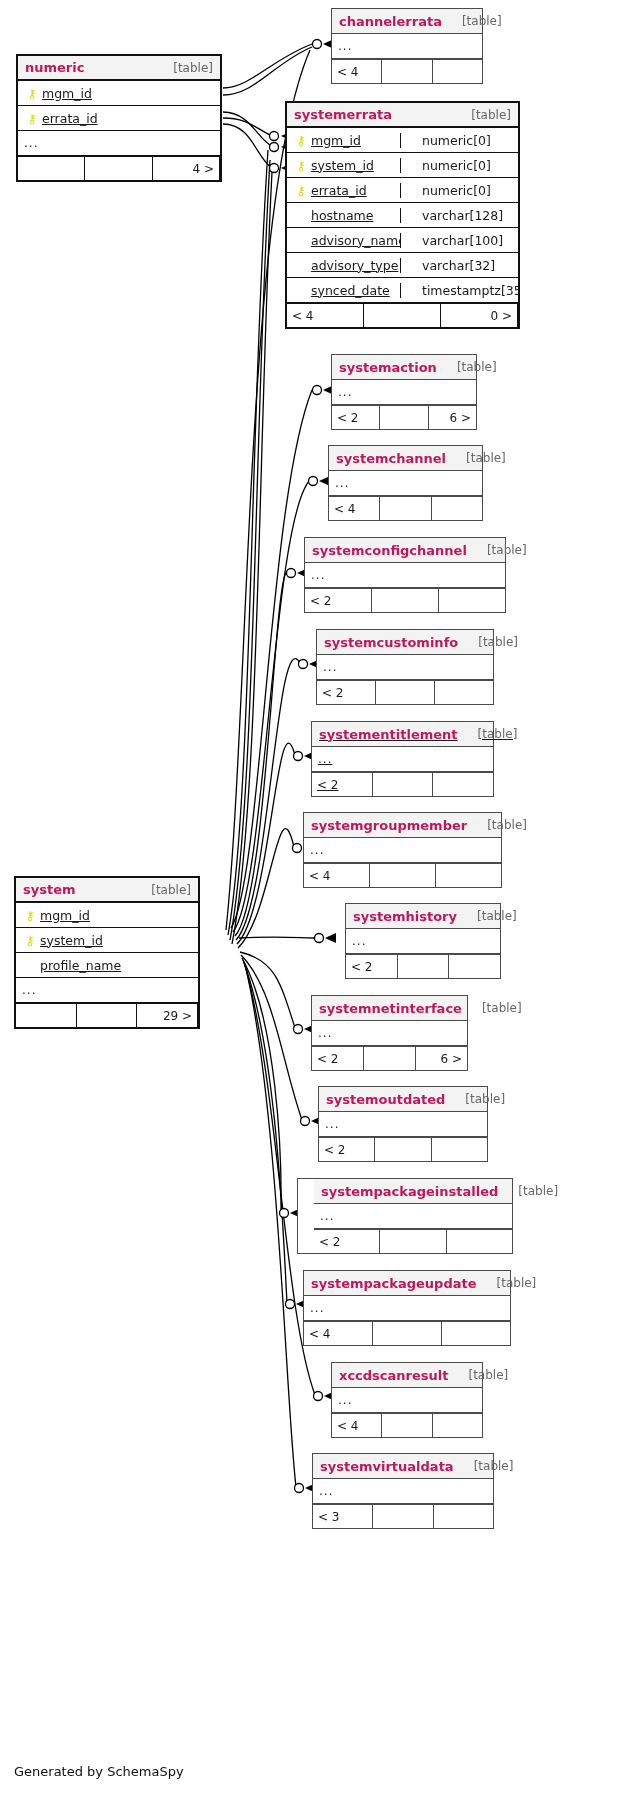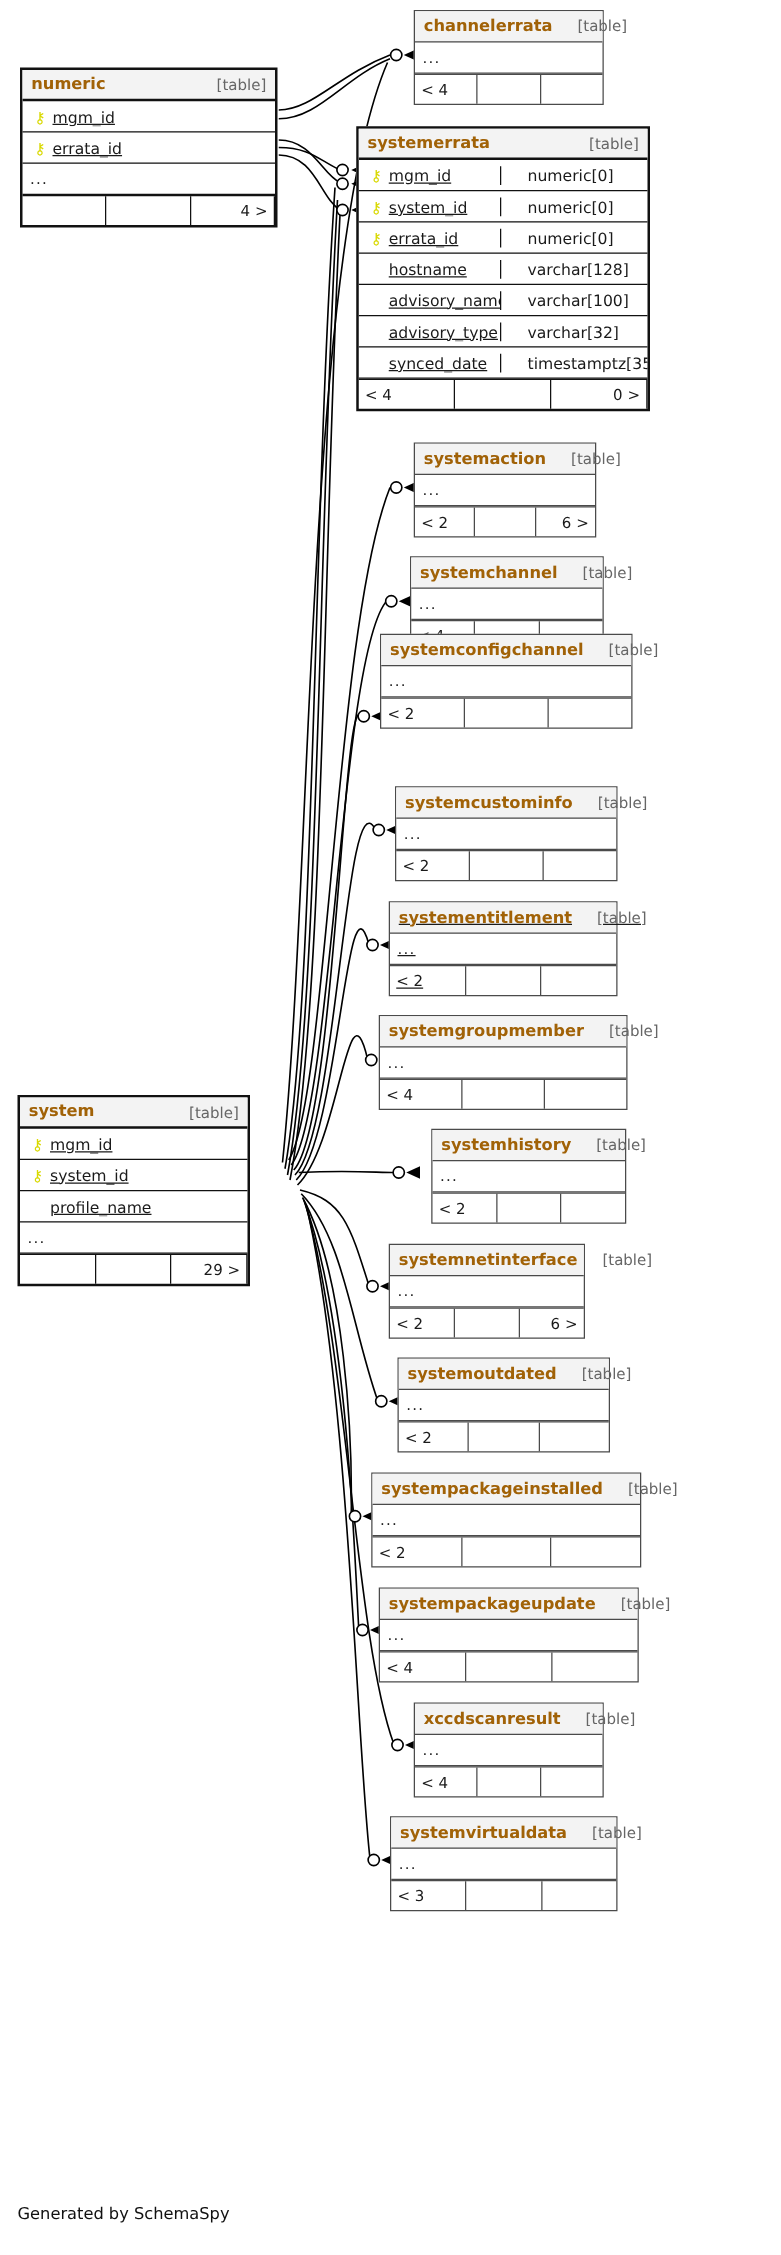--- a/index.html
+++ b/index.html
@@ -21,21 +21,21 @@
   .hdr{
     background:#f3f3f3;
     border-bottom:1px solid #4a4a4a;
     display:flex;align-items:center;
     padding:0 7px;
     height:25px;
     box-sizing:border-box;
     white-space:nowrap;
   }
   .tbl.thick > .hdr{border-bottom:2px solid #111111;}
-  .hdr .nm{font-weight:bold;font-size:13px;color:#a16207;}
+  .hdr .nm{font-weight:bold;font-size:13px;color:#be185d;}
   .hdr .tag{margin-left:auto;color:#666;font-size:12px;padding-left:10px;}
   .hdr.spread .tag{margin-left:10px;}
   .row{
     height:25px;
     display:flex;align-items:center;
     border-bottom:1px solid #4a4a4a;
     box-sizing:border-box;
     white-space:nowrap;
   }
   .tbl.thick .row{border-bottom:1px solid #111;}
@@ -242,21 +242,21 @@
       </div>
       <div class="row">
         <div class="dots">...</div>
       </div>
       <div class="foot foot-sep">
         <div class="fc">&lt; 4</div>
         <div class="fc"></div>
         <div class="fc r"></div>
       </div>
     </div>
-    <div class="tbl" style="left: 304px; top: 507px; width: 202px;">
+    <div class="tbl" style="left: 304px; top: 537px; width: 202px;">
       <div class="hdr spread">
         <span class="nm">systemconfigchannel</span>
         <span class="tag">[table]</span>
       </div>
       <div class="row">
         <div class="dots">...</div>
       </div>
       <div class="foot foot-sep">
         <div class="fc">&lt; 2</div>
         <div class="fc"></div>
@@ -363,21 +363,21 @@
       </div>
       <div class="row">
         <div class="dots">...</div>
       </div>
       <div class="foot foot-sep">
         <div class="fc">&lt; 2</div>
         <div class="fc"></div>
         <div class="fc r"></div>
       </div>
     </div>
-    <div class="tbl" style="left: 297px; top: 1178px; width: 216px;">
+    <div class="tbl" style="left: 297px; top: 1178px; width: 216px; padding-left: 16px;">
       <div class="hdr spread">
         <span class="nm">systempackageinstalled</span>
         <span class="tag">[table]</span>
       </div>
       <div class="row">
         <div class="dots">...</div>
       </div>
       <div class="foot foot-sep">
         <div class="fc">&lt; 2</div>
         <div class="fc"></div>

